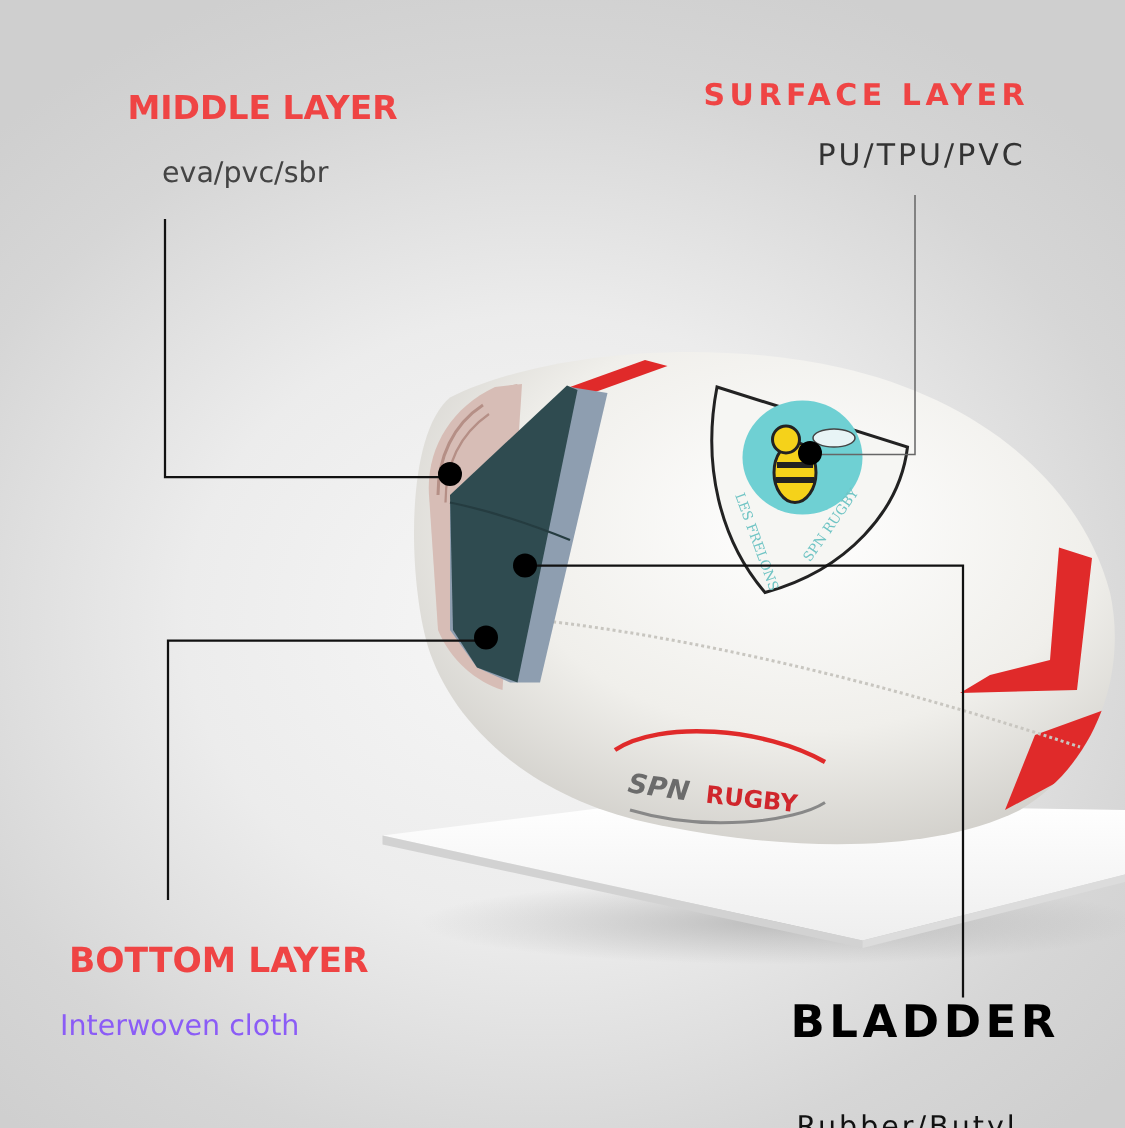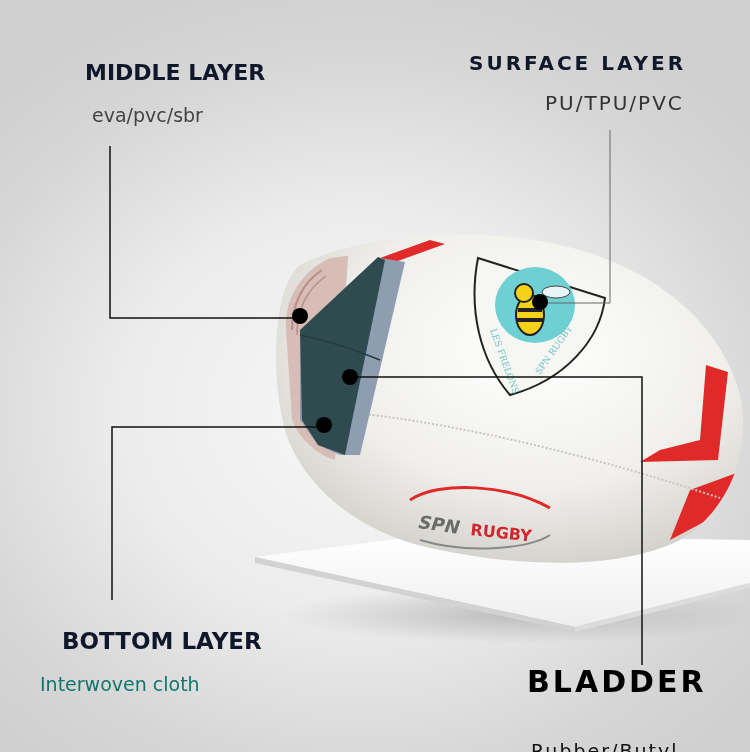--- a/index.html
+++ b/index.html
@@ -1,19 +1,19 @@
 <!DOCTYPE html>
 <html><head>
 <meta charset="utf-8">
 <style>
   html,body{margin:0;padding:0;}
   body{width:750px;height:752px;overflow:hidden;position:relative;
     background:radial-gradient(ellipse 70% 60% at 48% 55%, #f7f7f7 0%, #ececec 45%, #d6d6d6 80%, #cfcfcf 100%);
     font-family:"DejaVu Sans", sans-serif;}
-  .label-title{position:absolute;font-weight:bold;color:#0f172a;white-space:nowrap;}
+  .label-title{position:absolute;font-weight:bold;color:#ef4444;white-space:nowrap;}
   .label-sub{position:absolute;color:#333;white-space:nowrap;}
   #diagram{position:absolute;left:0;top:0;}
 </style>
 </head>
 <body>
 
 <svg id="diagram" width="750" height="752" viewBox="0 0 750 752" xmlns="http://www.w3.org/2000/svg">
   <defs>
     <radialGradient id="ballGrad" cx="55%" cy="35%" r="70%">
       <stop offset="0%" stop-color="#ffffff"></stop>
@@ -89,22 +89,22 @@
 
   <g fill="#000">
     <circle cx="300" cy="316" r="8"></circle>
     <circle cx="540" cy="302" r="8"></circle>
     <circle cx="324" cy="425" r="8"></circle>
     <circle cx="350" cy="377" r="8"></circle>
   </g>
 </svg>
 
 <div class="label-title" style="left:85px;top:60px;font-size:22px;">MIDDLE LAYER</div>
-<div class="label-sub" style="left:92px;top:104px;font-size:19px;color:#444;">eva/pvc/sbr</div>
+<div class="label-sub" style="left:108px;top:104px;font-size:19px;color:#444;">eva/pvc/sbr</div>
 
 <div class="label-title" style="left:469px;top:51px;font-size:20px;letter-spacing:3px;">SURFACE LAYER</div>
 <div class="label-sub" style="left:505px;top:91px;font-size:20px;letter-spacing:2px;color:#333;margin-left:40px;">PU/TPU/PVC</div>
 
-<div class="label-title" style="left:46px;top:628px;font-size:23px;margin-left:16px;">BOTTOM LAYER</div>
-<div class="label-sub" style="left:40px;top:673px;font-size:19px;color:#0f766e;">Interwoven cloth</div>
+<div class="label-title" style="left:46px;top:628px;font-size:23px;">BOTTOM LAYER</div>
+<div class="label-sub" style="left:40px;top:673px;font-size:19px;color:#8b5cf6;">Interwoven cloth</div>
 
 <div class="label-title" style="left:527px;top:664px;font-size:30px;letter-spacing:3px;color:#000;">BLADDER</div>
 <div class="label-sub" style="left:531px;top:740px;font-size:19px;letter-spacing:2px;color:#111;">Rubber/Butyl</div>
 
 </body></html>

